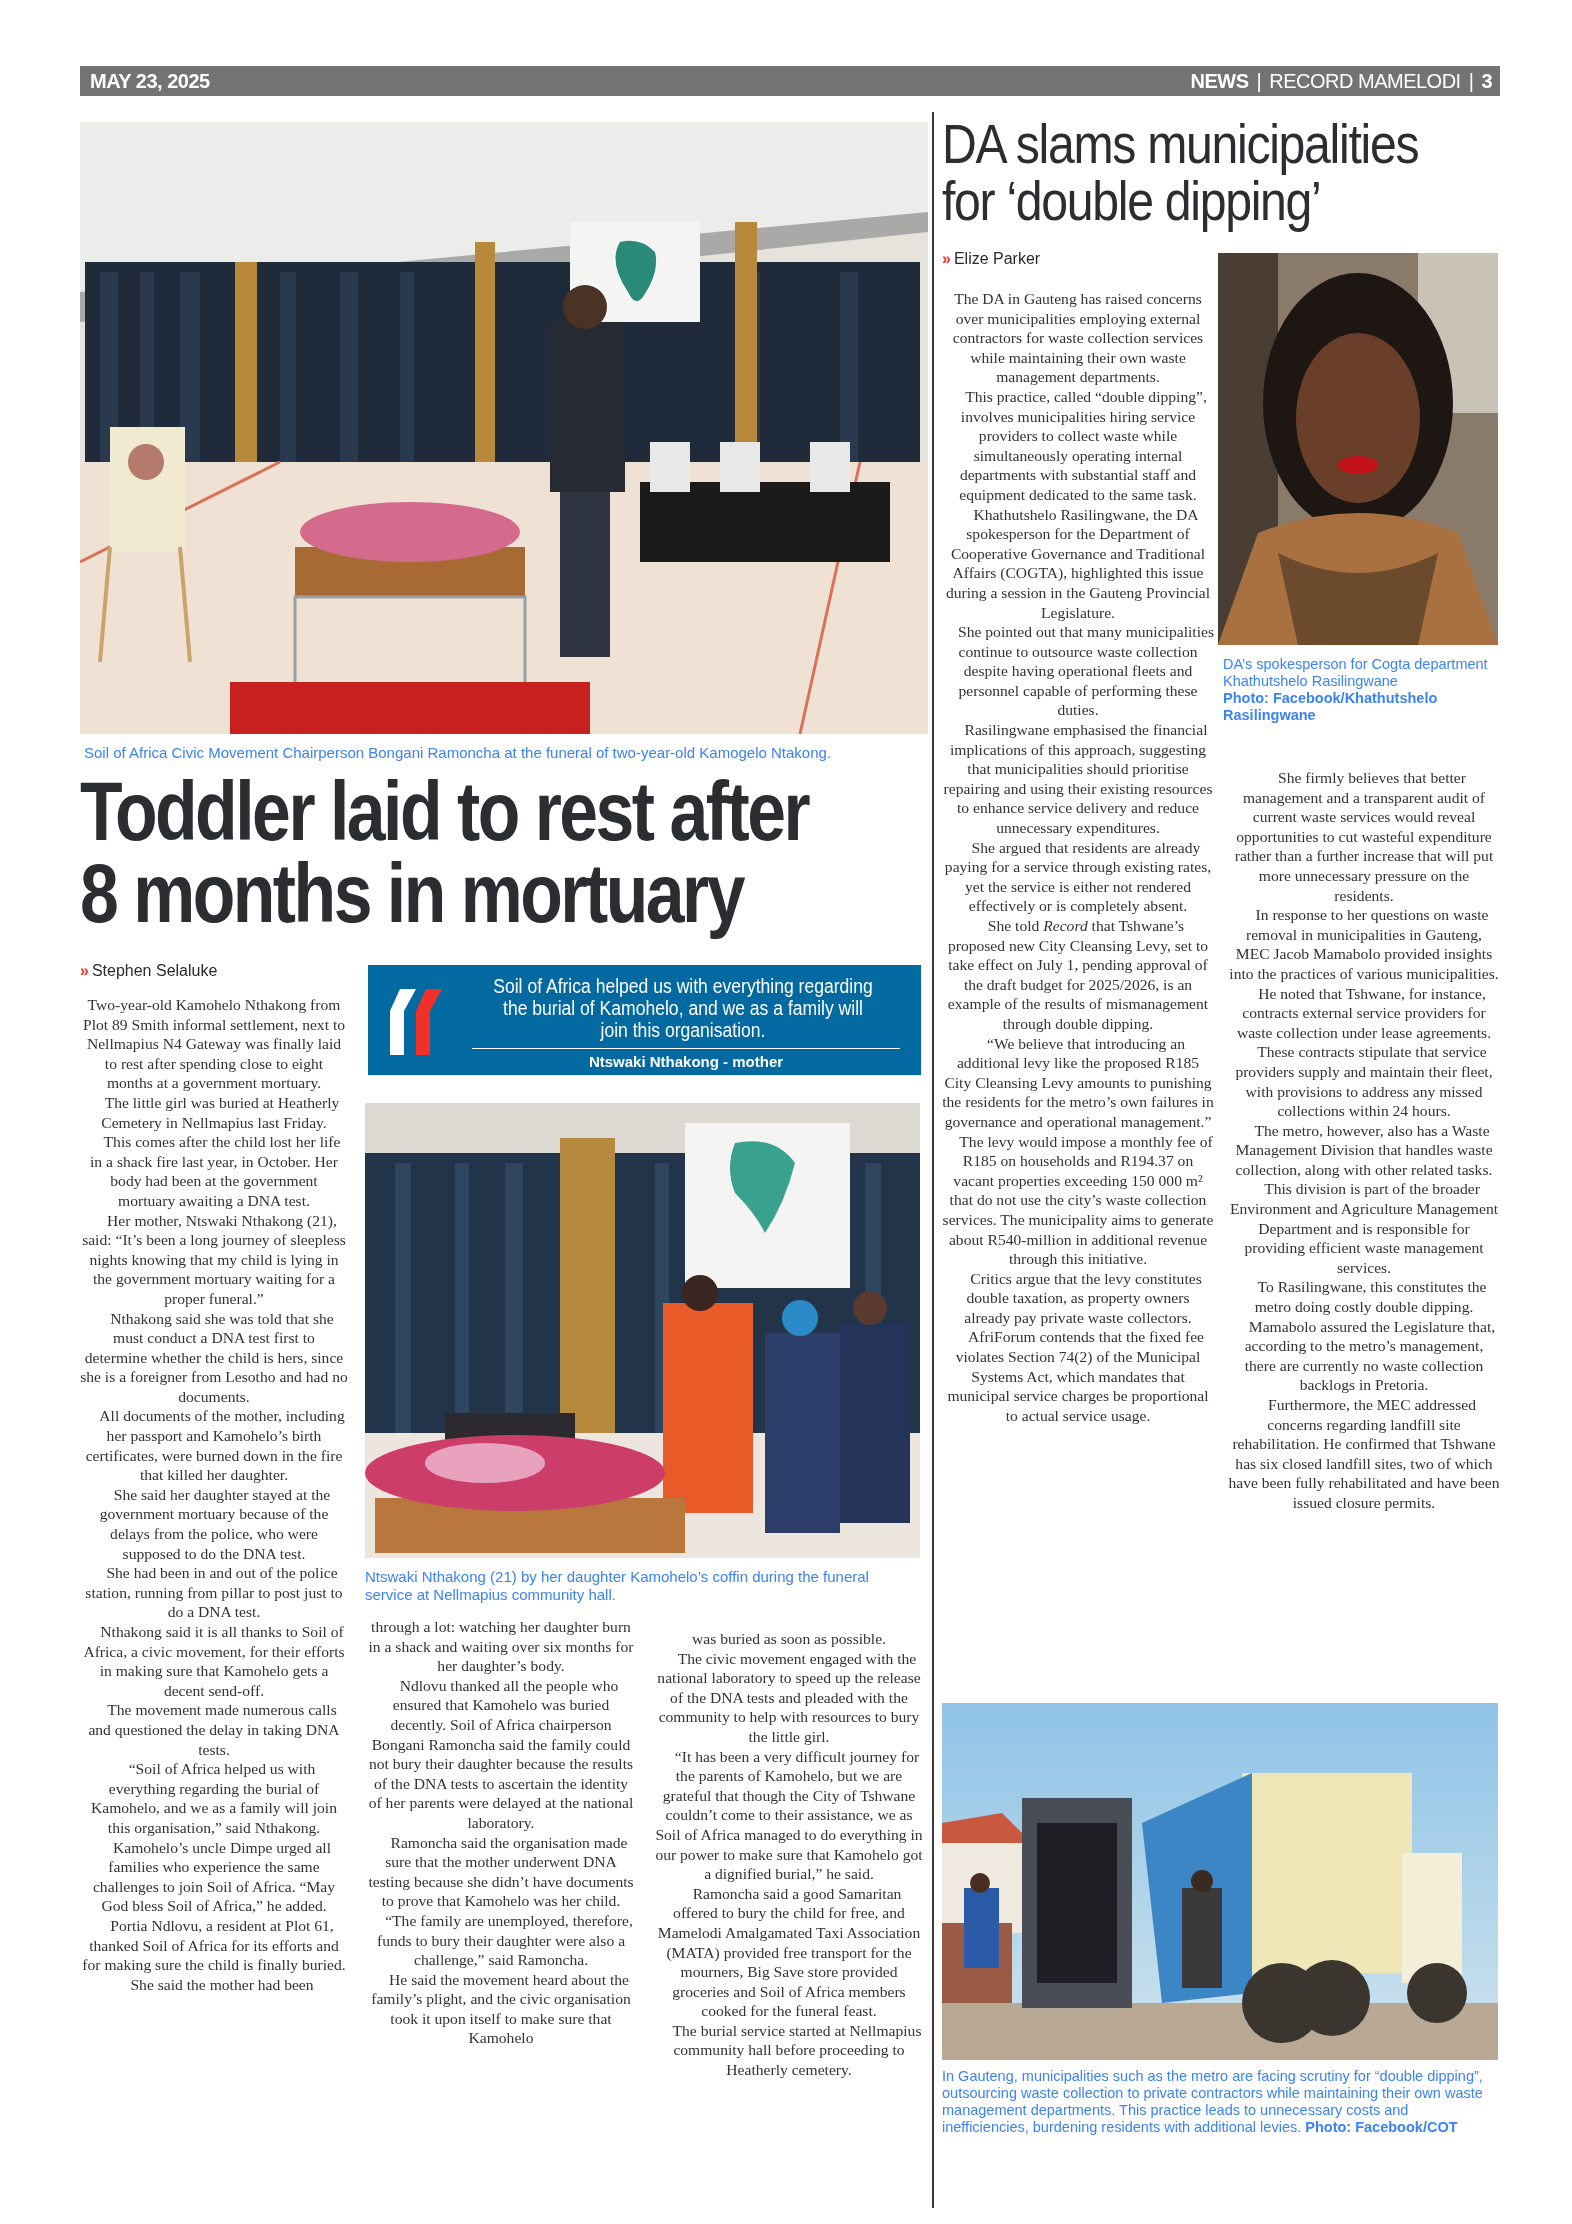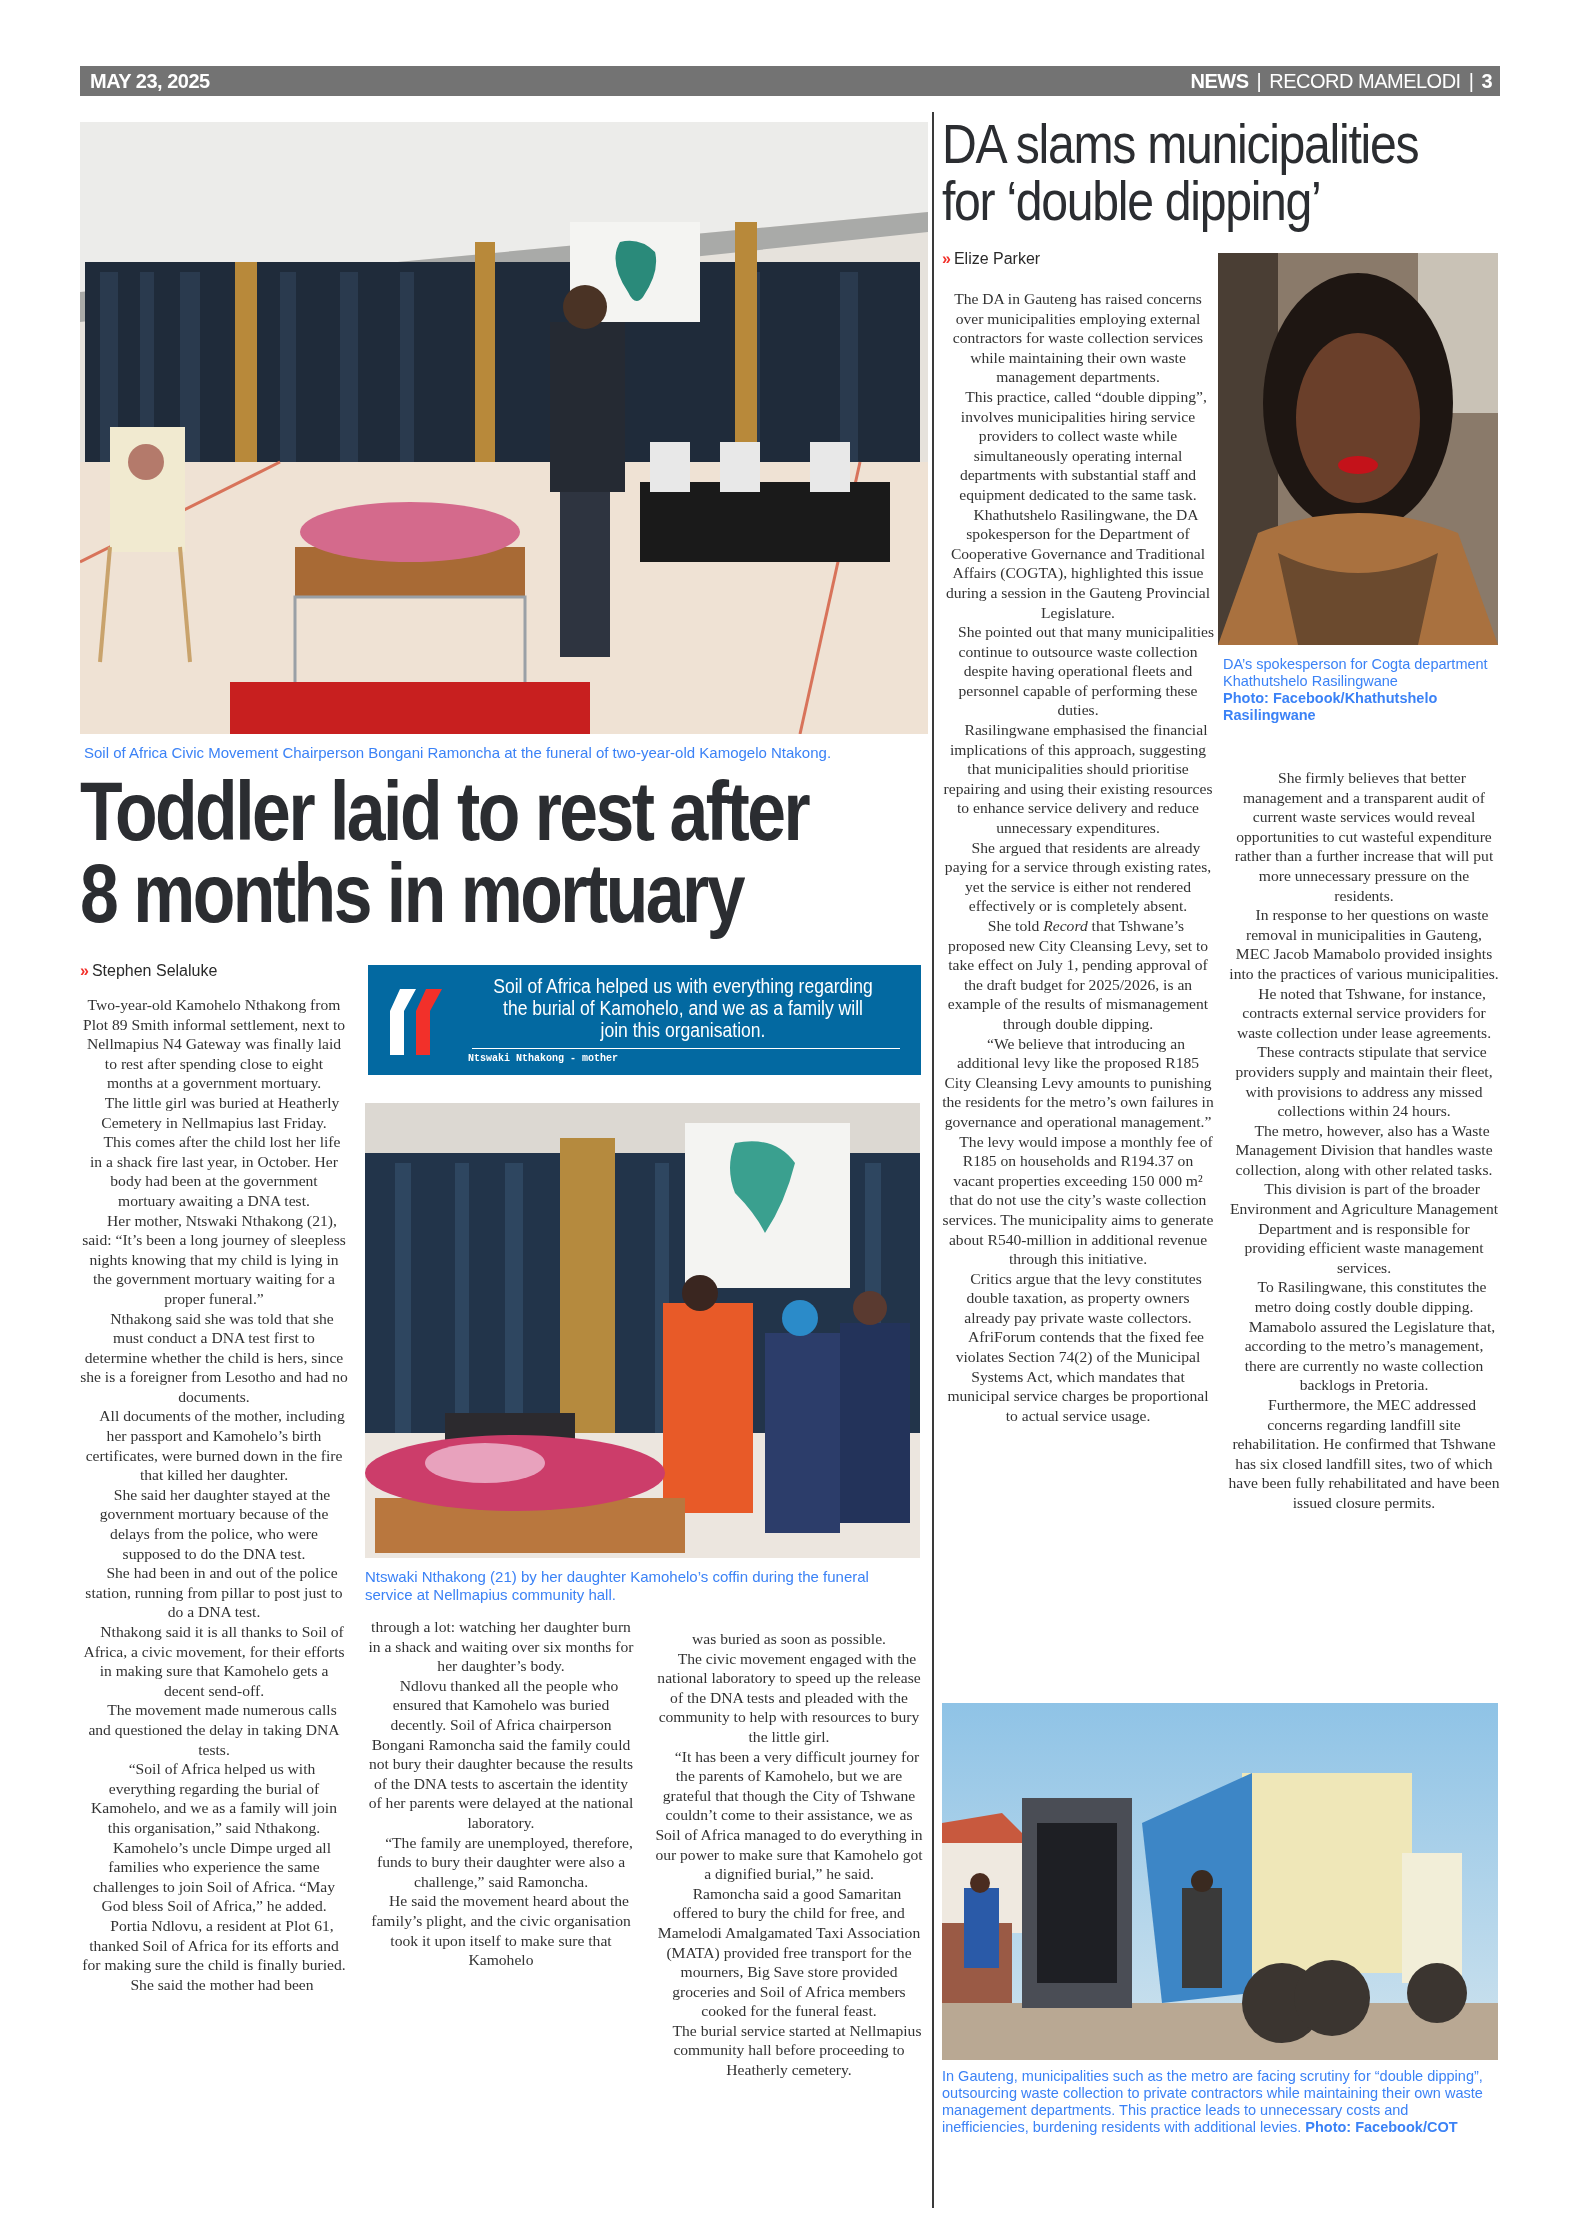--- a/index.html
+++ b/index.html
@@ -24,22 +24,22 @@
   .col { font-family:"Liberation Serif", serif; font-size:15.6px; line-height:19.6px; color:#333; text-align:center; }
   .col p { margin:0; text-indent:16px; }
   .col p.first { text-indent:0; }
   .col i { font-style:italic; }
   .vrule { left:932px; top:112px; width:2px; height:2096px; background:#3a3a3a; }
   .quotebox { left:368px; top:965px; width:553px; height:110px; background:#0369a1; color:#fff; }
   .quotebox .qmark { position:absolute; left:18px; top:16px; width:60px; height:78px; }
   .quotebox .qtext { position:absolute; left:100px; top:10px; width:430px; text-align:center;
     font-family:"Liberation Sans", sans-serif; font-size:19.5px; line-height:22px; transform:scaleX(0.9); transform-origin:center top; }
   .quotebox .qrule { position:absolute; left:104px; top:83px; width:428px; height:1px; background:#fff; }
-  .quotebox .qattr { position:absolute; left:100px; top:88px; width:436px; 
-    font-family:Liberation Mono, monospace; font-weight:bold; font-size:10px; }
+  .quotebox .qattr { position:absolute; left:100px; top:88px; width:436px; text-align:center;
+    font-family:Liberation Sans, sans-serif; font-weight:bold; font-size:15px; }
 </style>
 </head>
 <body>
 
 <div class="abs topbar">
   <span class="date">MAY 23, 2025</span>
   <span class="right"><b>NEWS</b><span class="sep">|</span><span>RECORD MAMELODI</span><span class="sep">|</span><b>3</b></span>
 </div>
 
 <div class="abs photo" style="left:80px;top:122px;width:848px;height:612px;">
@@ -148,20 +148,21 @@
   <p>The movement made numerous calls and questioned the delay in taking DNA tests.</p>
   <p>“Soil of Africa helped us with everything regarding the burial of Kamohelo, and we as a family will join this organisation,” said Nthakong.</p>
   <p>Kamohelo’s uncle Dimpe urged all families who experience the same challenges to join Soil of Africa. “May God bless Soil of Africa,” he added.</p>
   <p>Portia Ndlovu, a resident at Plot 61, thanked Soil of Africa for its efforts and for making sure the child is finally buried.</p>
   <p>She said the mother had been</p>
 </div>
 
 <div class="abs col" style="left:366px;top:1617px;width:270px;">
   <p class="first">through a lot: watching her daughter burn in a shack and waiting over six months for her daughter’s body.</p>
   <p>Ndlovu thanked all the people who ensured that Kamohelo was buried decently. Soil of Africa chairperson Bongani Ramoncha said the family could not bury their daughter because the results of the DNA tests to ascertain the identity of her parents were delayed at the national laboratory.</p>
+  <p>Ramoncha said the organisation made sure that the mother underwent DNA testing because she didn’t have documents to prove that Kamohelo was her child.</p>
   <p>“The family are unemployed, therefore, funds to bury their daughter were also a challenge,” said Ramoncha.</p>
   <p>He said the movement heard about the family’s plight, and the civic organisation took it upon itself to make sure that Kamohelo</p>
 </div>
 
 <div class="abs col" style="left:653px;top:1617px;width:272px;margin-top:12px;">
   <p class="first">was buried as soon as possible.</p>
   <p>The civic movement engaged with the national laboratory to speed up the release of the DNA tests and pleaded with the community to help with resources to bury the little girl.</p>
   <p>“It has been a very difficult journey for the parents of Kamohelo, but we are grateful that though the City of Tshwane couldn’t come to their assistance, we as Soil of Africa managed to do everything in our power to make sure that Kamohelo got a dignified burial,” he said.</p>
   <p>Ramoncha said a good Samaritan offered to bury the child for free, and Mamelodi Amalgamated Taxi Association (MATA) provided free transport for the mourners, Big Save store provided groceries and Soil of Africa members cooked for the funeral feast.</p>
   <p>The burial service started at Nellmapius community hall before proceeding to Heatherly cemetery.</p>

